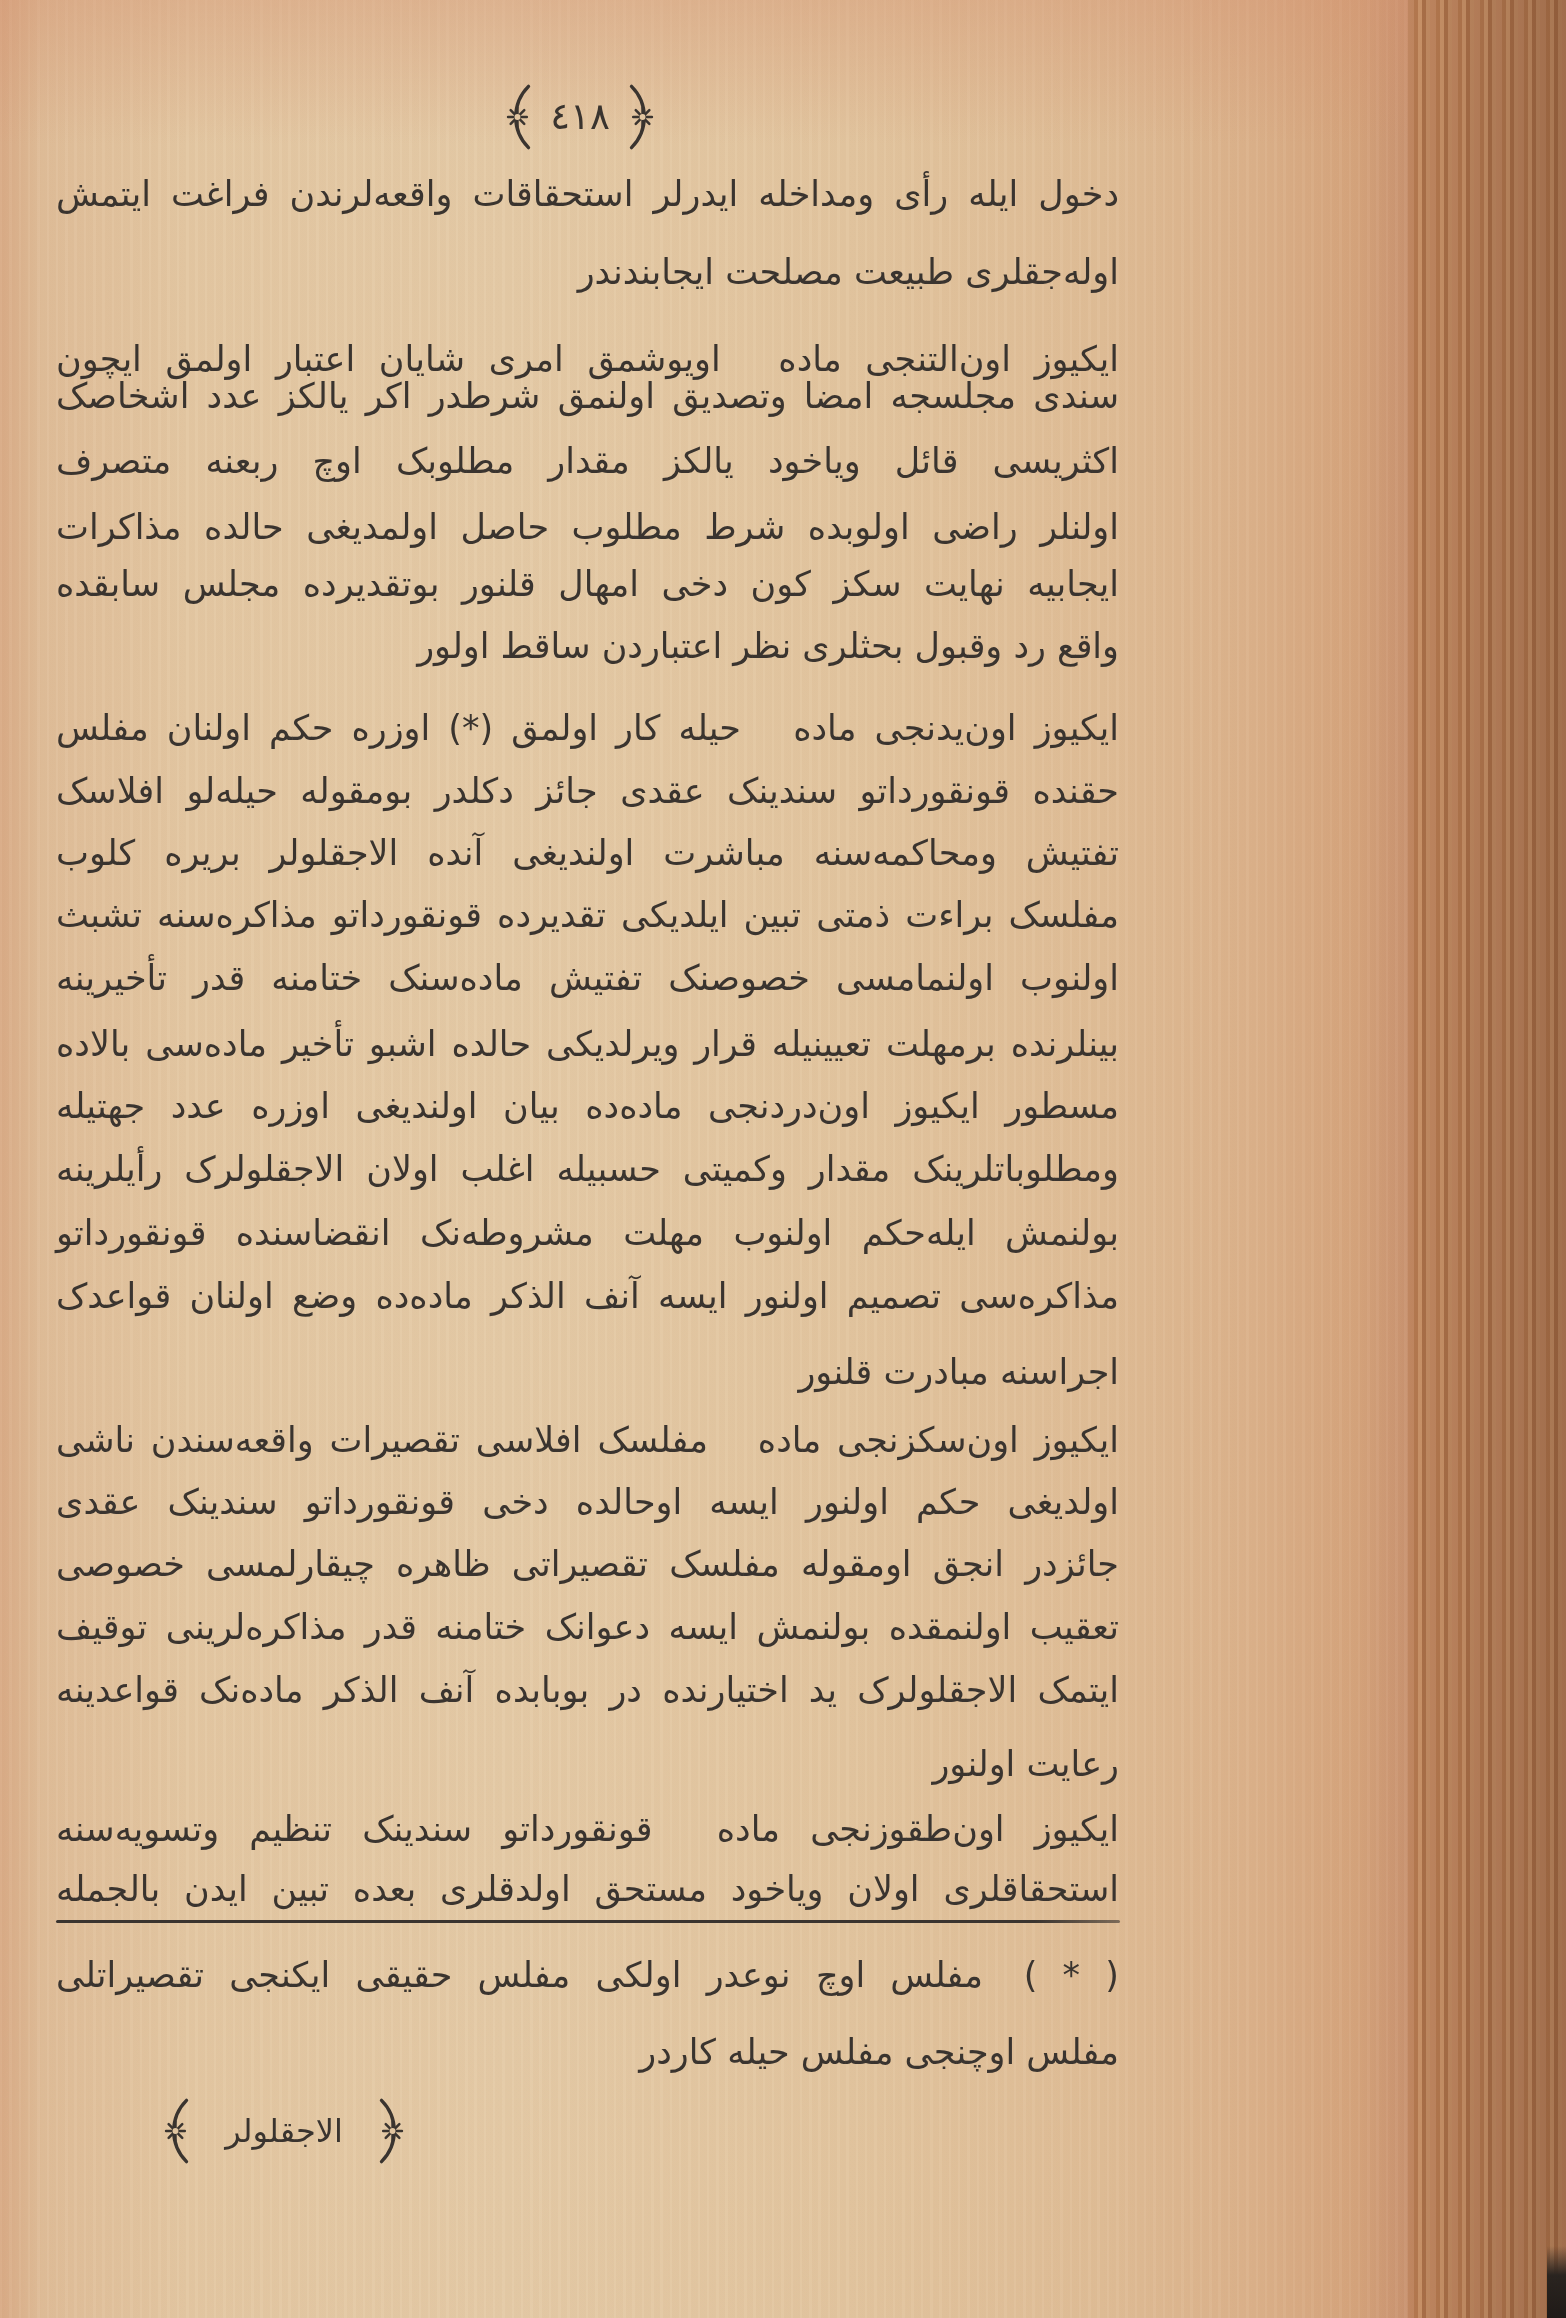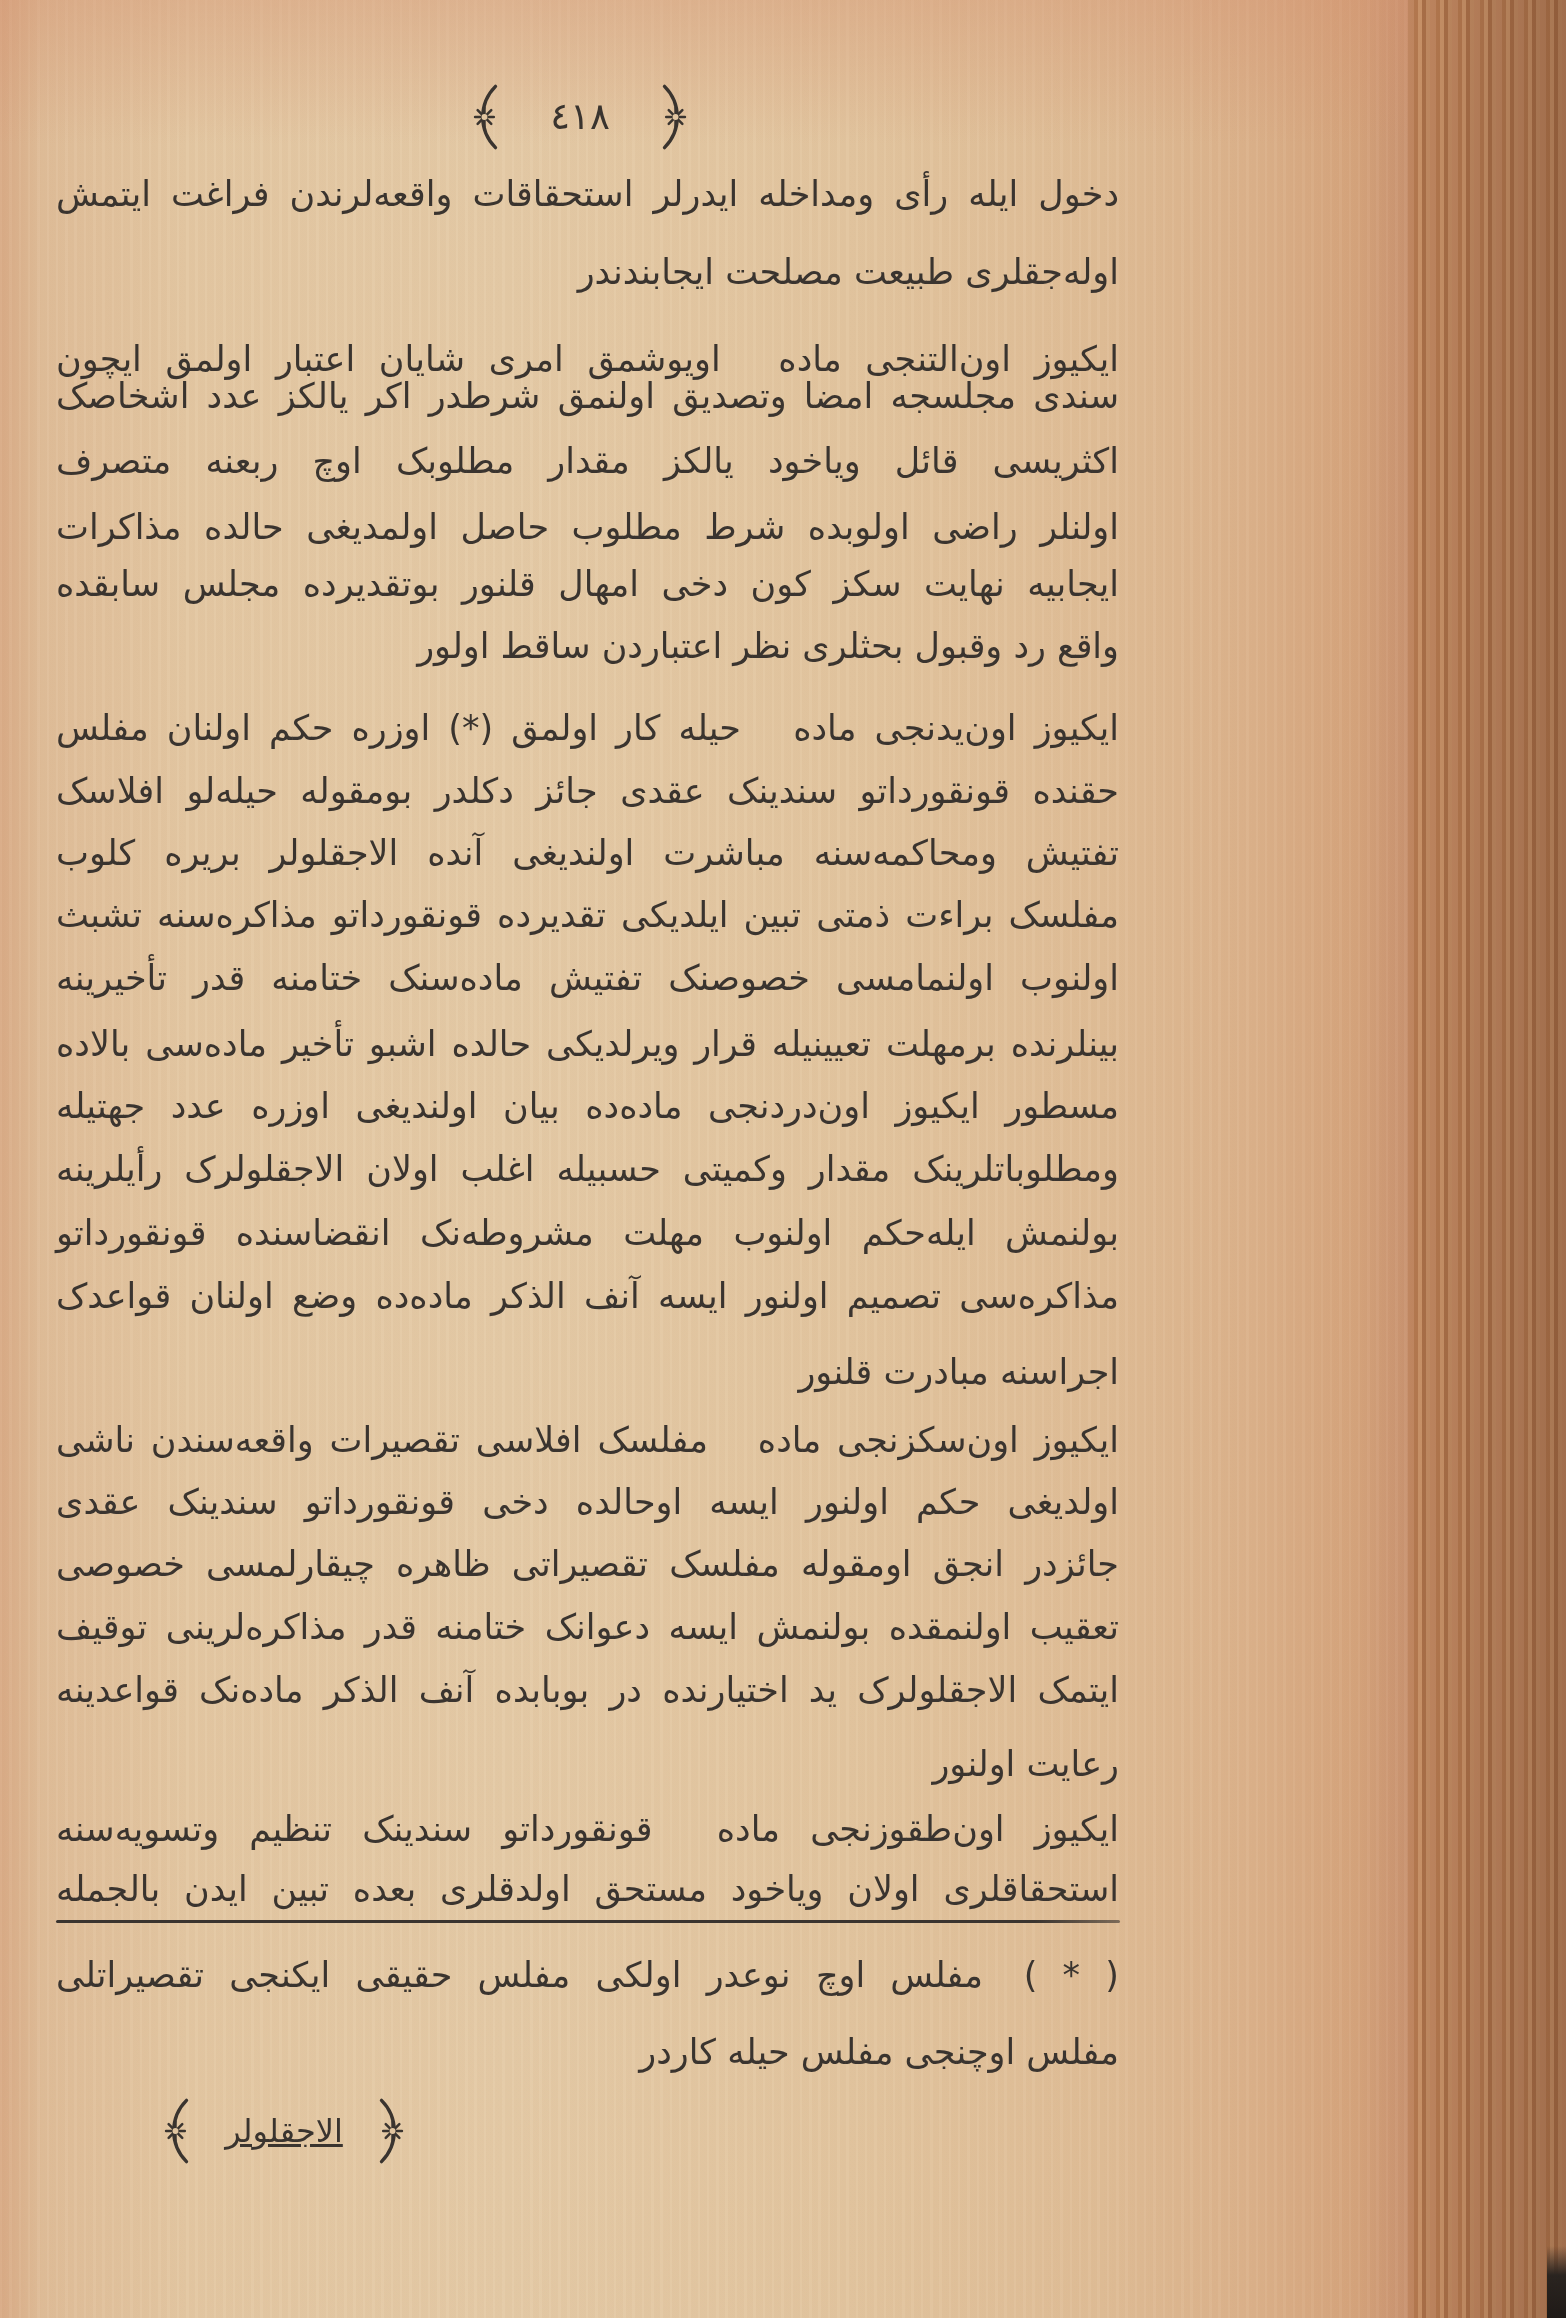--- a/index.html
+++ b/index.html
@@ -23,21 +23,21 @@
       linear-gradient(90deg, rgba(120,70,40,0) 0, rgba(80,45,25,0.28) 100%),
       repeating-linear-gradient(90deg, #bf8660 0 6px, #b3784f 6px 10.2px, #c89268 10.2px 13.6px,
                                 #a96f48 13.6px 18px, #c08a62 18px 22px);
   }
   .corner {
     position: absolute; left: 1547px; top: 2246px; width: 18.6px; height: 73px;
     background: linear-gradient(180deg, rgba(40,32,28,0) 0, #2a2420 40%, #1f1a17 100%);
   }
   .pagenum {
     position: absolute; left: 470px; top: 81px; width: 220px; height: 71px;
-    display: flex; align-items: center; justify-content: space-between; gap: 13.6px;
+    display: flex; align-items: center; justify-content: center; gap: 13.6px;
     direction: ltr;
   }
   .pagenum .num { font-size: 37px; line-height: 71px; }
   .orn { width: 34px; height: 68px; color: var(--ink, #3a342f); display: block; }
   .orn.mirror { transform: scaleX(-1); }
   .line {
     position: absolute; left: 56px; width: 1063px; height: 63px;
     line-height: 63px; font-size: 35px; direction: rtl; white-space: nowrap;
     unicode-bidi: isolate;
   }
@@ -48,21 +48,21 @@
   .rule {
     position: absolute; left: 56px; top: 1920px; width: 1064px; height: 3.4px;
     background: linear-gradient(90deg, var(--ink, #3a342f) 0, var(--ink, #3a342f) 92%, rgba(58,52,47,0.6) 100%);
     border-radius: 1.7px;
   }
   .catch {
     position: absolute; left: 161px; top: 2097px; width: 246px; height: 68px;
     display: flex; align-items: center; justify-content: space-between;
     direction: ltr;
   }
-  .catch .word { font-size: 32px; line-height: 68px; direction: rtl; text-decoration: underline; }
+  .catch .word { font-size: 32px; line-height: 68px; direction: rtl; }
 </style>
 </head>
 <body>
 
 <div class="page"></div>
 <div class="edges"></div>
 <div class="corner"></div>
 
 <div class="pagenum">
   <svg class="orn" viewBox="0 0 40 80">

